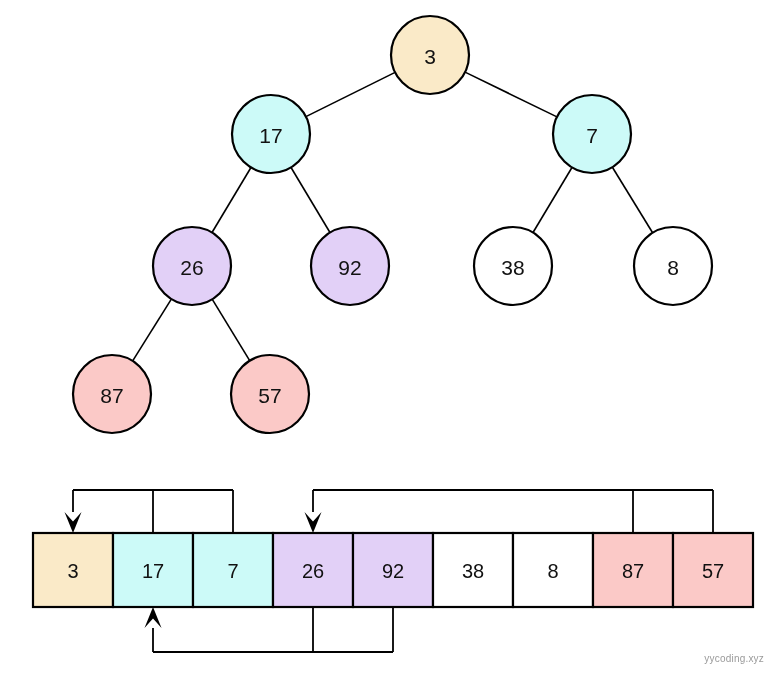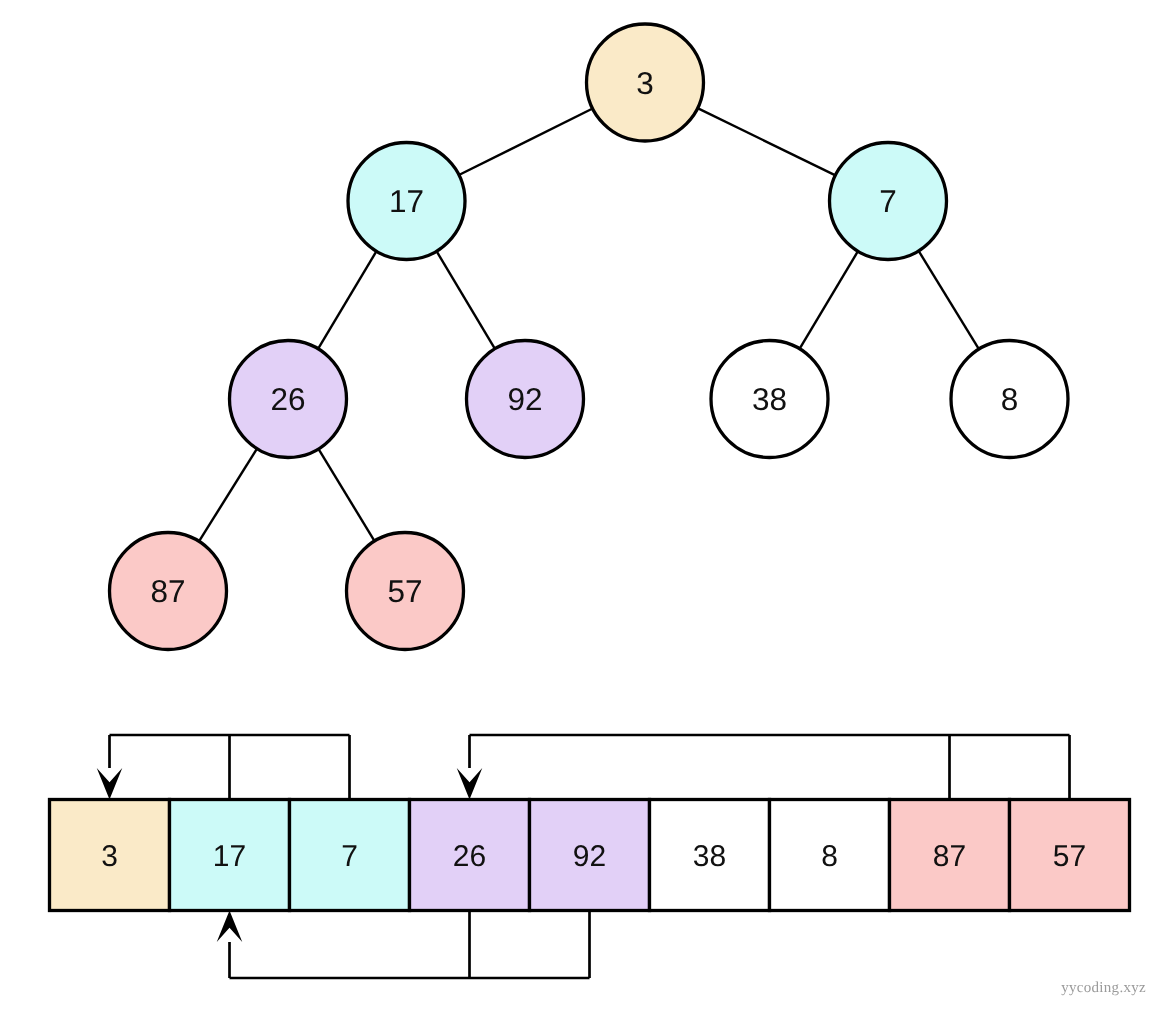--- a/index.html
+++ b/index.html
@@ -60,21 +60,21 @@
     fill: none;
   }
   .arrow-head {
     fill: #000000;
     stroke: none;
   }
   .watermark {
     position: absolute;
     right: 16px;
     bottom: 12px;
-    font-family: Liberation Serif, serif;
+    font-family: Liberation Sans, sans-serif;
     font-size: 10px;
     color: #9a9a9a;
     letter-spacing: 0.2px;
     user-select: none;
   }
 </style>
 </head>
 <body>
 
 <div id="stage">

